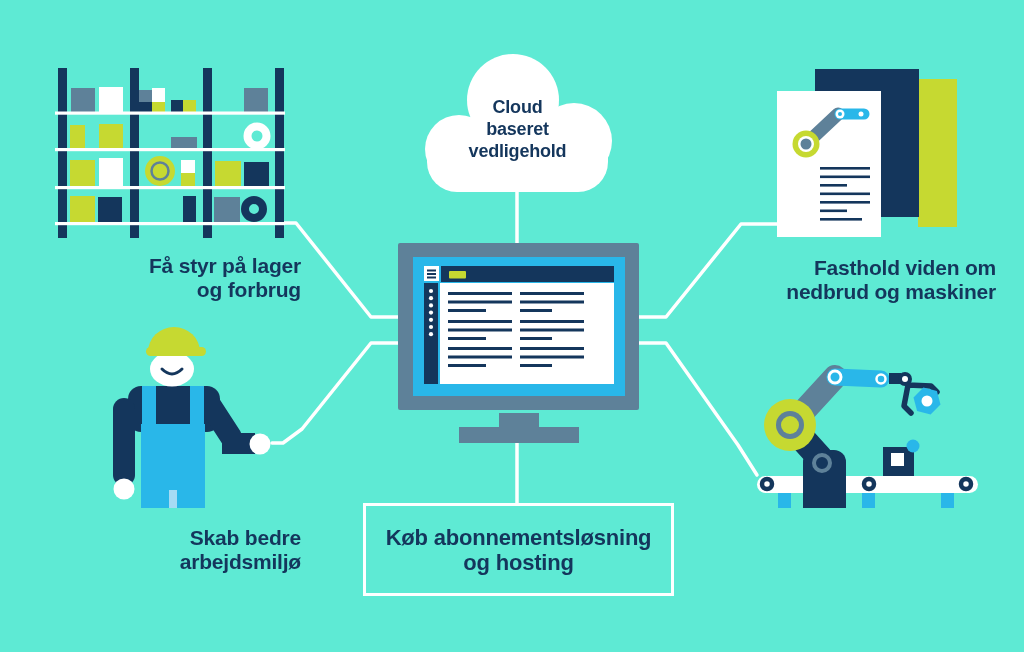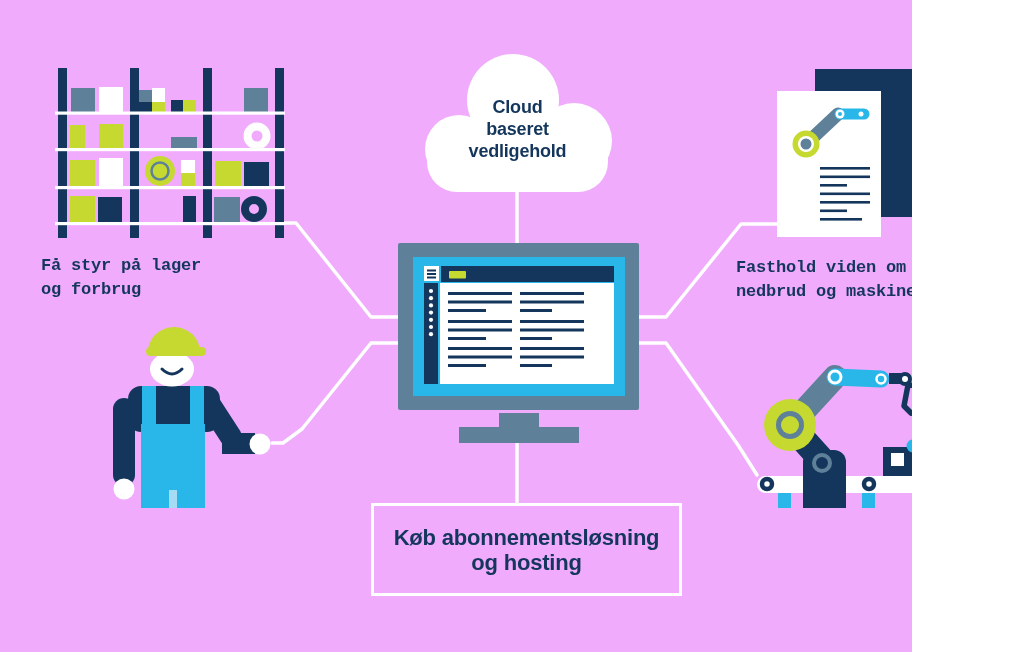--- a/index.html
+++ b/index.html
@@ -1,47 +1,46 @@
 <!DOCTYPE html>
 <html><head>
 <meta charset="utf-8">
 <style>
   html,body{margin:0;padding:0;}
   .canvas{
     position:relative;
-    width:912px;height:652px;
-    background:#f0abfc;
+    width:1024px;height:652px;
+    background:#5eead4;
     overflow:hidden;
     font-family:"Liberation Sans", sans-serif;
   }
   .layer{position:absolute;left:0;top:0;width:1024px;height:652px;}
   .label{
     position:absolute;
     color:#14365C;
     font-weight:bold;
-    font-size:17px;
+    font-size:21px;
     line-height:24px;
-    text-align:left;
+    text-align:right;
     white-space:pre-line;
     letter-spacing:-0.2px;
     width:260px;
-    font-family:Liberation Mono, monospace;
   }
   .cloud-label{
     position:absolute;
     left:427px;top:96px;width:181px;
     color:#14365C;font-weight:bold;font-size:18px;line-height:22px;
     text-align:center;white-space:pre-line;letter-spacing:-0.2px;
   }
   .subscription-box{
     position:absolute;
     left:363px;top:503px;width:311px;height:93px;
     border:3px solid #FFFFFF;
     box-sizing:border-box;
-    display:flex;align-items:center;justify-content:center;margin-left:8px;
+    display:flex;align-items:center;justify-content:center;
   }
   .subscription-box .boxtext{
     color:#14365C;font-weight:bold;font-size:22px;line-height:25px;
     text-align:center;white-space:pre-line;letter-spacing:-0.2px;
   }
 </style>
 </head>
 <body>
 
 <div class="canvas">
@@ -246,19 +245,21 @@
     </g>
 
     <rect x="499" y="413" width="40" height="16" fill="#5E8199"></rect>
     <rect x="459" y="427" width="120" height="16" fill="#5E8199"></rect>
   </svg>
 
   <div class="label" style="left:41px;top:254px;">Få styr på lager
 og forbrug</div>
   <div class="label" style="left:736px;top:256px;">Fasthold viden om
 nedbrud og maskiner</div>
+  <div class="label" style="left:41px;top:526px;">Skab bedre
+arbejdsmiljø</div>
 
   <div class="subscription-box">
     <div class="boxtext">Køb abonnementsløsning
 og hosting</div>
   </div>
 
 </div>
 
 </body></html>

